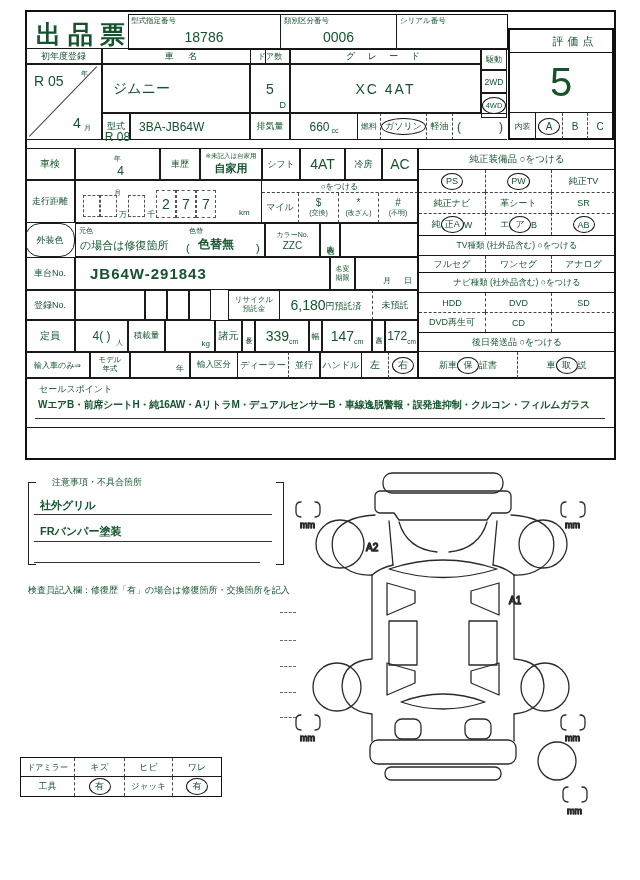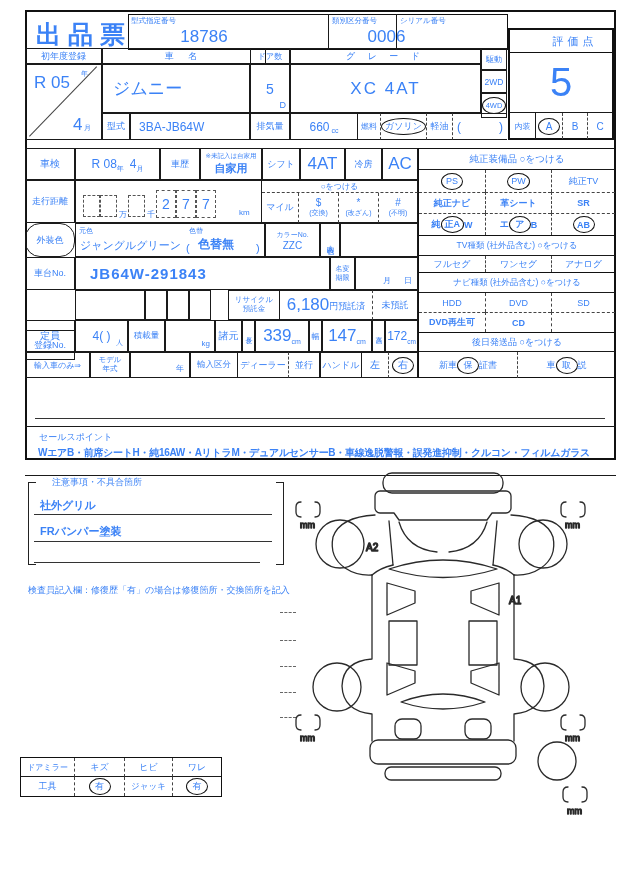--- a/index.html
+++ b/index.html
@@ -1,35 +1,35 @@
 <!DOCTYPE html>
 <html><head>
 <meta charset="utf-8">
 <style>
   html,body{margin:0;padding:0;background:#fff;}
   #page{position:relative;width:640px;height:880px;background:#fff;overflow:hidden;
-        font-family:"Liberation Sans","DejaVu Sans",sans-serif;color:#3b82f6;}
+        font-family:"Liberation Sans","DejaVu Sans",sans-serif;color:#14532d;}
   .c{position:absolute;box-sizing:border-box;display:flex;align-items:center;justify-content:center;}
   .col{flex-direction:column;}
   .left{justify-content:flex-start;}
   .b{border:1px solid #1a1a1a;}
   .b2{border:2px solid #111;}
   .b15{border:1.5px solid #111;}
   .bl{border-left:1px solid #1a1a1a;}
   .br{border-right:1px solid #1a1a1a;}
   .bt{border-top:1px solid #1a1a1a;}
   .bb{border-bottom:1px solid #1a1a1a;}
   .bt15{border-top:1.5px solid #111;}
   .bb15{border-bottom:1.5px solid #111;}
   .dl{border-left:1px dashed #444;}
-  .dt{border-top:1px dashed #444;font-weight:bold;}
+  .dt{border-top:1px dashed #444;}
   .db{border-bottom:1px dashed #444;}
   .dbx{border:1px dashed #555;}
   .f6{font-size:6.5px;} .f7{font-size:7px;} .f75{font-size:7.5px;} .f8{font-size:8px;}
-  .f85{font-size:8.5px;} .f9{font-size:9px;} .f95{font-size:9.5px;} .f10{font-size:10px;} .f11{font-size:11px;} .f12{font-size:12px;} .f13{font-size:17px;}
+  .f85{font-size:8.5px;} .f9{font-size:9px;} .f95{font-size:9.5px;} .f10{font-size:10px;} .f11{font-size:11px;} .f12{font-size:12px;} .f13{font-size:14px;}
   .f14{font-size:14px;} .f15{font-size:15px;} .f40{font-size:40px;}
   .bold{font-weight:bold;}
   .tl{position:absolute;left:3px;top:2px;}
   .mk{display:inline-flex;align-items:center;justify-content:center;}
   .mk:not(:empty){border:1.4px solid #111;border-radius:50%;min-width:14px;height:15px;padding:0 3px;}
   .vert{writing-mode:vertical-rl;letter-spacing:1px;}
   .diag{position:absolute;border-top:1px solid #444;transform-origin:0 0;}
   .uline{position:absolute;border-top:1.2px solid #333;}
   .dash{position:absolute;width:16px;border-top:1px dashed #666;}
   svg text{font-family:"Liberation Sans","DejaVu Sans",sans-serif;fill:#222;}
@@ -41,21 +41,21 @@
 
   <div class="c b2" style="left:25px;top:10px;width:591px;height:450px;"></div>
 
   <div class="c" style="left:34px;top:18px;width:100px;height:32px;font-size:25px;font-weight:bold;letter-spacing:7px;">出品票</div>
 
   <div class="c b15" style="left:128px;top:14px;width:380px;height:36px;"></div>
   <div class="c" style="left:128px;top:14px;width:152px;height:36px;">
     <span class="tl f75">型式指定番号</span>
     <span class="f13" style="margin-top:9px;">18786</span>
   </div>
-  <div class="c bl" style="left:280px;top:14px;width:116px;height:36px;margin-left:48px;">
+  <div class="c bl" style="left:280px;top:14px;width:116px;height:36px;">
     <span class="tl f75">類別区分番号</span>
     <span class="f13" style="margin-top:9px;">0006</span>
   </div>
   <div class="c bl" style="left:396px;top:14px;width:112px;height:36px;">
     <span class="tl f75">シリアル番号</span>
     <span class="f13"></span>
   </div>
 
   <div class="c b2" style="left:508px;top:28px;width:106px;height:112px;"></div>
   <div class="c bb15 f11" style="left:510px;top:30px;width:102px;height:23px;letter-spacing:4px;padding-left:28px;">評価点</div>
@@ -105,21 +105,21 @@
   <div class="c dl bt bb f9" style="left:380px;top:113px;width:46px;height:27px;">
       <span class="mk">ガソリン</span>
     </div>
   <div class="c dl bt bb f9" style="left:426px;top:113px;width:26px;height:27px;">軽油</div>
   <div class="c dl bt bb" style="left:452px;top:113px;width:55px;height:27px;">
     <span class="f12" style="position:absolute;left:4px;">(</span>
     <span class="f12" style="position:absolute;right:4px;">)</span>
   </div>
 
   <div class="c b f10" style="left:25px;top:148px;width:50px;height:32px;">車検</div>
-  <div class="c b" style="left:75px;top:148px;width:85px;height:32px;">
+  <div class="c b" style="left:75px;top:148px;width:85px;height:32px;flex-direction:column;">
     <span class="f12">R 08</span>
     <span class="f7" style="margin-top:10px;">年</span>
     <span class="f12" style="margin-left:6px;">4</span>
     <span class="f7" style="margin-top:10px;">月</span>
   </div>
   <div class="c b f9" style="left:160px;top:148px;width:40px;height:32px;">車歴</div>
   <div class="c b col" style="left:200px;top:148px;width:62px;height:32px;">
     <span class="f6">※未記入は自家用</span>
     <span class="f11 bold">自家用</span>
   </div>
@@ -153,21 +153,21 @@
   <div class="c dl bb br" style="left:378px;top:193px;width:40px;height:30px;">
     <div class="col c" style="position:static;display:flex;">
       <span class="f10">#</span>
       <span class="f7">(不明)</span>
     </div>
   </div>
 
   <div class="c b f9" style="left:25px;top:223px;width:50px;height:34px;border-radius:15px;">外装色</div>
   <div class="c b" style="left:75px;top:223px;width:190px;height:34px;">
     <span class="f7" style="position:absolute;left:3px;top:2px;">元色</span>
-    <span class="f11" style="position:absolute;left:4px;top:14px;">ジャングルグリーン</span>
+    <span class="f11" style="position:absolute;left:4px;top:14px;">の場合は修復箇所</span>
     <span class="f7" style="position:absolute;left:113px;top:2px;">色替</span>
     <span class="f11" style="position:absolute;left:110px;top:18px;">(</span>
     <span class="f12 bold" style="position:absolute;left:122px;top:12px;">色替無</span>
     <span class="f11" style="position:absolute;left:180px;top:18px;">)</span>
   </div>
   <div class="c b col" style="left:265px;top:223px;width:55px;height:34px;">
     <span class="f7">カラーNo.</span>
     <span class="f10">ZZC</span>
   </div>
   <div class="c b" style="left:320px;top:223px;width:20px;height:34px;">
@@ -179,21 +179,21 @@
   <div class="c b left f15 bold" style="left:75px;top:257px;width:255px;height:33px;padding-left:14px;letter-spacing:1px;">JB64W-291843</div>
   <div class="c b col" style="left:330px;top:257px;width:25px;height:33px;line-height:1.2;">
     <span class="f7">名変</span>
     <span class="f7">期限</span>
   </div>
   <div class="c b" style="left:355px;top:257px;width:63px;height:33px;">
     <span class="f8" style="position:absolute;right:26px;bottom:3px;">月</span>
     <span class="f8" style="position:absolute;right:5px;bottom:3px;">日</span>
   </div>
 
-  <div class="c b f9" style="left:25px;top:290px;width:50px;height:30px;margin-top:40px;">登録No.</div>
+  <div class="c b f9" style="left:25px;top:290px;width:50px;height:30px;">登録No.</div>
   <div class="c b" style="left:75px;top:290px;width:70px;height:30px;"></div>
   <div class="c b" style="left:145px;top:290px;width:22px;height:30px;"></div>
   <div class="c b" style="left:167px;top:290px;width:22px;height:30px;"></div>
   <div class="c b" style="left:189px;top:290px;width:22px;height:30px;"></div>
   <div class="c b col" style="left:228px;top:290px;width:52px;height:30px;line-height:1.15;">
     <span class="f75">リサイクル</span>
     <span class="f75">預託金</span>
   </div>
   <div class="c bt bb" style="left:280px;top:290px;width:92px;height:30px;">
     <span class="f13">6,180</span>
@@ -241,21 +241,21 @@
   </div>
   <div class="c b f85" style="left:190px;top:352px;width:48px;height:26px;">輸入区分</div>
   <div class="c bt bb f9" style="left:238px;top:352px;width:50px;height:26px;">ディーラー</div>
   <div class="c dl bt bb br f9" style="left:288px;top:352px;width:32px;height:26px;">並行</div>
   <div class="c b f9" style="left:320px;top:352px;width:42px;height:26px;">ハンドル</div>
   <div class="c bt bb f10" style="left:362px;top:352px;width:26px;height:26px;">左</div>
   <div class="c dl bt bb br f10" style="left:388px;top:352px;width:30px;height:26px;">
       <span class="mk">右</span>
     </div>
 
-  <div class="c bt bb" style="left:25px;top:378px;width:591px;height:50px;margin-top:48px;">
+  <div class="c bt bb" style="left:25px;top:378px;width:591px;height:50px;">
     <span class="f9" style="position:absolute;left:14px;top:4px;">セールスポイント</span>
     <span class="f10 bold" style="position:absolute;left:13px;top:19px;letter-spacing:-0.3px;white-space:nowrap;">WエアB・前席シートH・純16AW・AリトラM・デュアルセンサーB・車線逸脱警報・誤発進抑制・クルコン・フィルムガラス</span>
   </div>
   <div class="uline" style="left:35px;top:418px;width:570px;"></div>
 
   <div class="c b15" style="left:418px;top:148px;width:198px;height:230px;"></div>
   <div class="c bb f95" style="left:419px;top:149px;width:196px;height:21px;">純正装備品 ○をつける</div>
 
   <div class="c f9" style="left:419px;top:170px;width:66px;height:22px;">
       <span></span>

